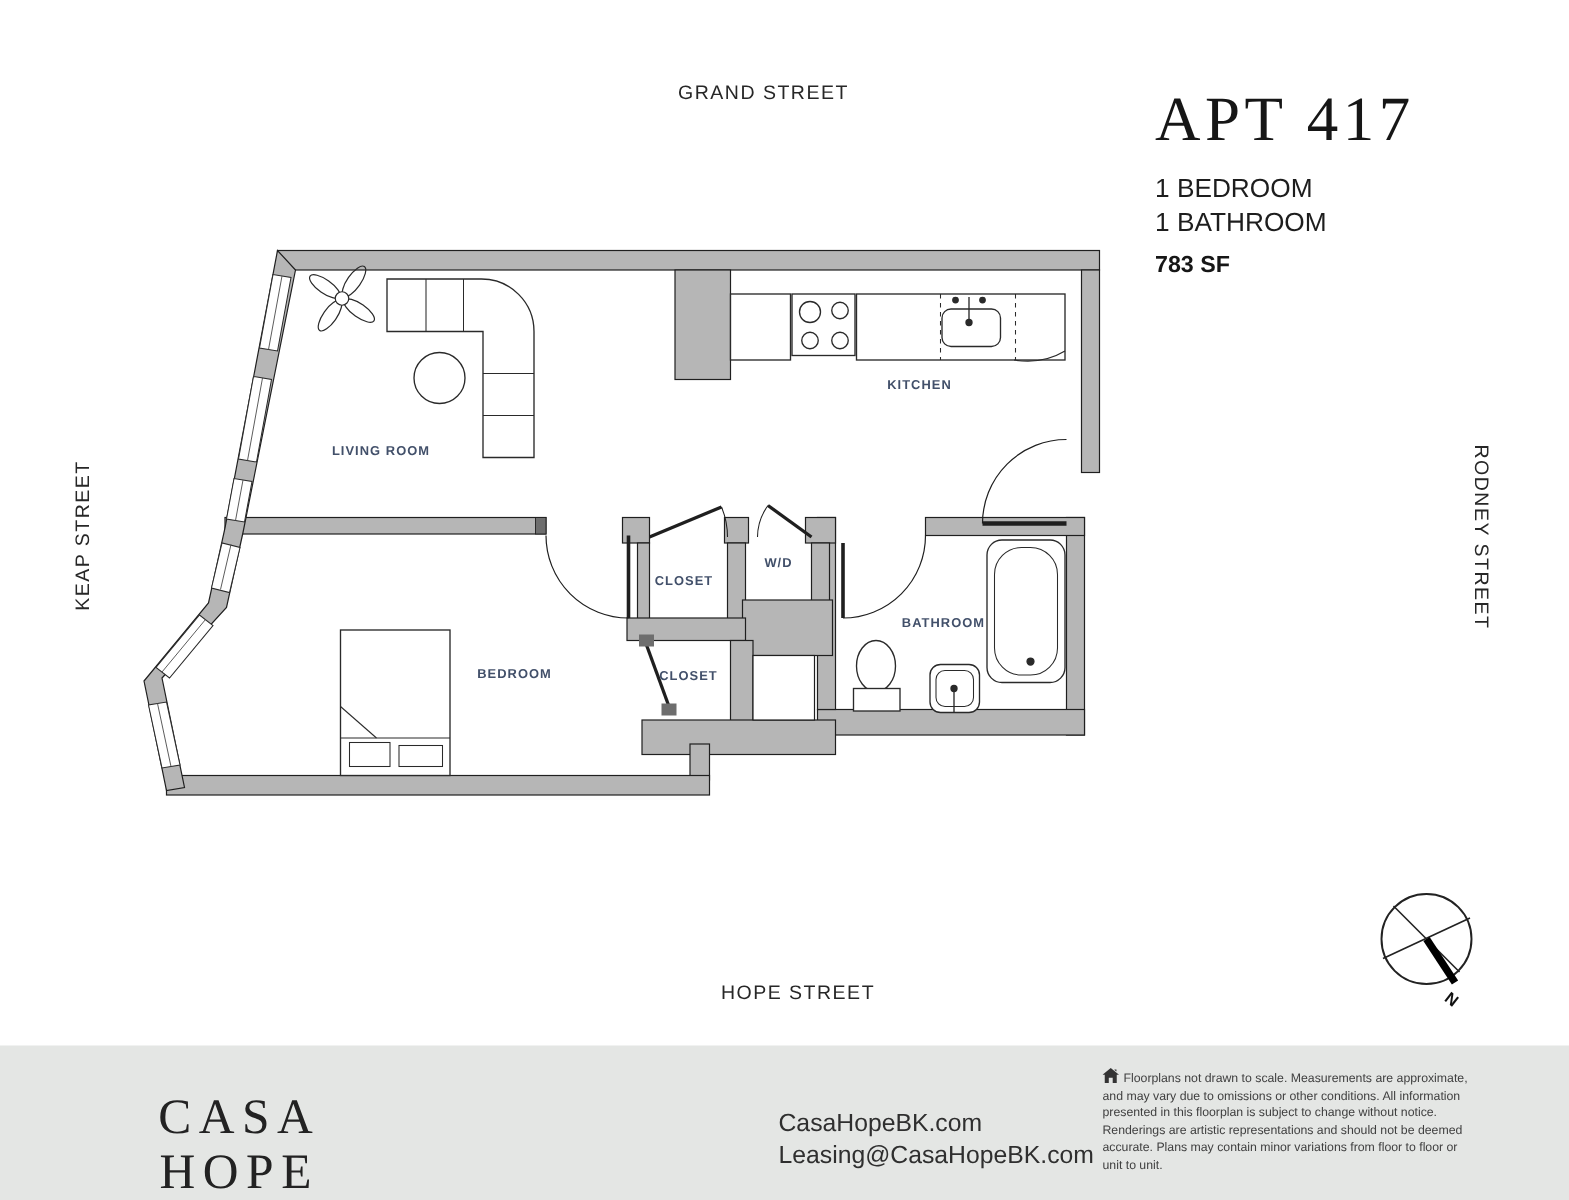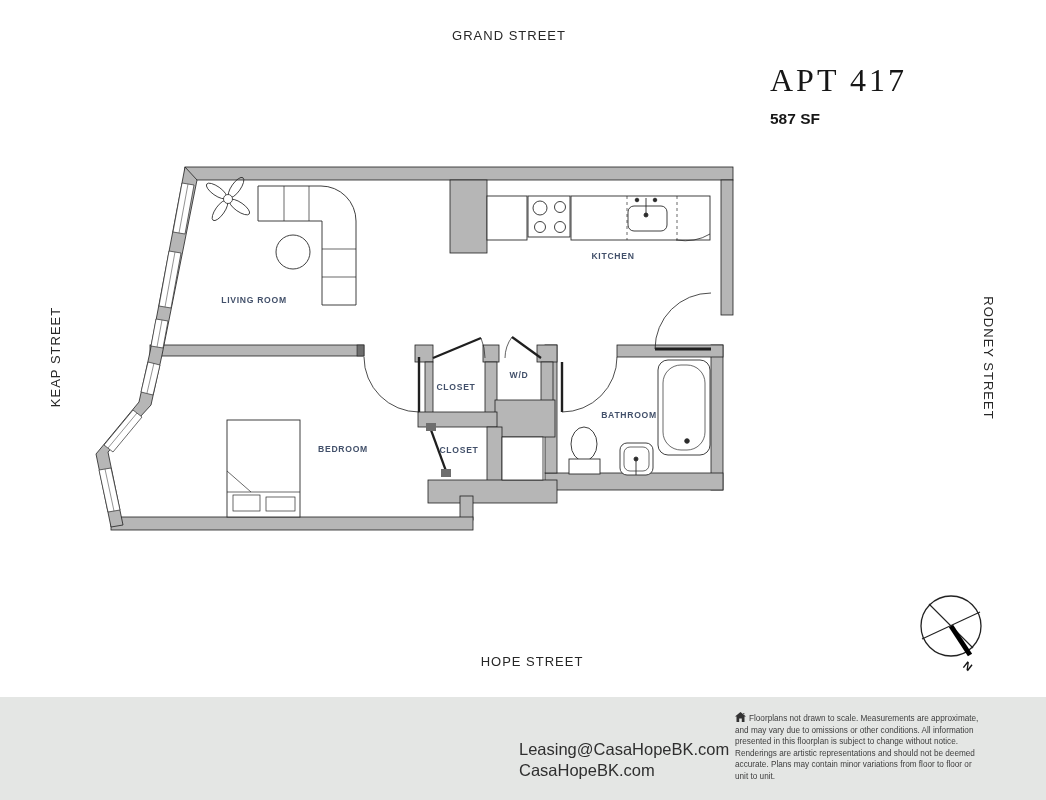--- a/index.html
+++ b/index.html
@@ -1,24 +1,24 @@
 <!DOCTYPE html>
 <html><head>
 <meta charset="utf-8">
 <style>
   html,body{margin:0;padding:0;background:#fff;}
   .page{position:relative;width:1046px;height:800px;background:#ffffff;overflow:hidden;
         font-family:"Liberation Sans",sans-serif;}
   .street{position:absolute;font-size:13px;letter-spacing:1px;color:#272727;white-space:nowrap;}
-  .street-top{left:509px;top:28px;transform:translateX(-50%);}
+  .street-top{left:509px;top:54px;transform:translateX(-50%);}
   .street-bottom{left:500px;top:654px;transform:translateX(-50%);margin-left:32px;}
   .street-left{left:55px;top:357px;transform:translate(-50%,-50%) rotate(-90deg);}
   .street-right{left:988px;top:358px;transform:translate(-50%,-50%) rotate(90deg);}
   .header{position:absolute;left:770px;top:58px;color:#161616;}
-  .apt-title{font-family:"Liberation Serif",serif;font-size:32px;letter-spacing:3px;line-height:44px;}
+  .apt-title{font-family:"Liberation Serif",serif;font-size:42px;letter-spacing:3px;line-height:44px;}
   .hdr-lines{margin-top:12px;font-size:17.5px;line-height:23px;color:#1d1d1d;}
   .hdr-sqft{margin-top:8px;font-size:15.5px;font-weight:700;color:#161616;}
   svg.plan{position:absolute;left:0;top:0;}
   .room-label{font-family:"Liberation Sans",sans-serif;font-size:8.6px;font-weight:700;
               letter-spacing:0.7px;fill:#42506a;}
   .footer{position:absolute;left:0;right:0;top:697px;height:103px;background:#e4e6e4;}
   .logo{position:absolute;left:52px;top:30px;width:215px;text-align:center;}
   .brand{font-family:"Liberation Serif",serif;font-size:33px;letter-spacing:5px;color:#222;}
   .contact{position:absolute;left:519px;top:42px;font-size:16.5px;line-height:21px;color:#2f2f2f;}
   .disclaimer{position:absolute;left:735px;top:15px;width:252px;font-size:8.2px;
@@ -30,21 +30,25 @@
 
 <div class="page">
 
   <div class="street street-top">GRAND STREET</div>
   <div class="street street-left">KEAP STREET</div>
   <div class="street street-right">RODNEY STREET</div>
   <div class="street street-bottom">HOPE STREET</div>
 
   <div class="header">
     <div class="apt-title">APT 417</div>
-    <div class="hdr-sqft">587 SF</div>
+    <div class="hdr-lines">
+      <div>1 BEDROOM</div>
+      <div>1 BATHROOM</div>
+    </div>
+    <div class="hdr-sqft">783 SF</div>
   </div>
 
   <svg class="plan" width="1046" height="800" viewBox="0 0 1046 800">
 
     <g fill="#b6b6b6" stroke="#1f1f1f" stroke-width="0.8">
       <rect x="185" y="167" width="548" height="13"></rect>
       <rect x="721" y="180" width="12" height="135"></rect>
       <rect x="711" y="345" width="12" height="145"></rect>
       <rect x="617" y="345" width="106" height="12"></rect>
       <rect x="545" y="473" width="178" height="17"></rect>
@@ -176,23 +180,27 @@
     <g>
       <circle cx="951" cy="626" r="30" fill="none" stroke="#222" stroke-width="1.3"></circle>
       <line x1="929" y1="604" x2="973" y2="648" stroke="#222" stroke-width="1.1"></line>
       <line x1="922" y1="639" x2="980" y2="612" stroke="#222" stroke-width="1.1"></line>
       <line x1="951" y1="626" x2="970" y2="655" stroke="#000" stroke-width="5"></line>
       <text x="966" y="668" font-size="11" font-weight="700" fill="#111" transform="rotate(38 966 662)">N</text>
     </g>
   </svg>
 
   <div class="footer">
+    <div class="logo">
+      <div class="brand">CASA HOPE</div>
+
+    </div>
     <div class="contact">
+      <div>CasaHopeBK.com</div>
       <div>Leasing@CasaHopeBK.com</div>
-      <div>CasaHopeBK.com</div>
     </div>
     <div class="disclaimer">
       <svg class="house-ico" width="11" height="10" viewBox="0 0 11 10">
         <path d="M5.5,0 L11,4.5 L9.5,4.5 L9.5,10 L6.8,10 L6.8,6.5 L4.2,6.5 L4.2,10 L1.5,10 L1.5,4.5 L0,4.5 Z M8,1 L9.3,1 L9.3,2.4 L8,1.3 Z" fill="#333"></path>
       </svg><span>Floorplans not drawn to scale. Measurements are approximate, and may vary due to omissions or other conditions. All information presented in this floorplan is subject to change without notice. Renderings are artistic representations and should not be deemed accurate. Plans may contain minor variations from floor to floor or unit to unit.</span>
     </div>
   </div>
 
 </div>
 

